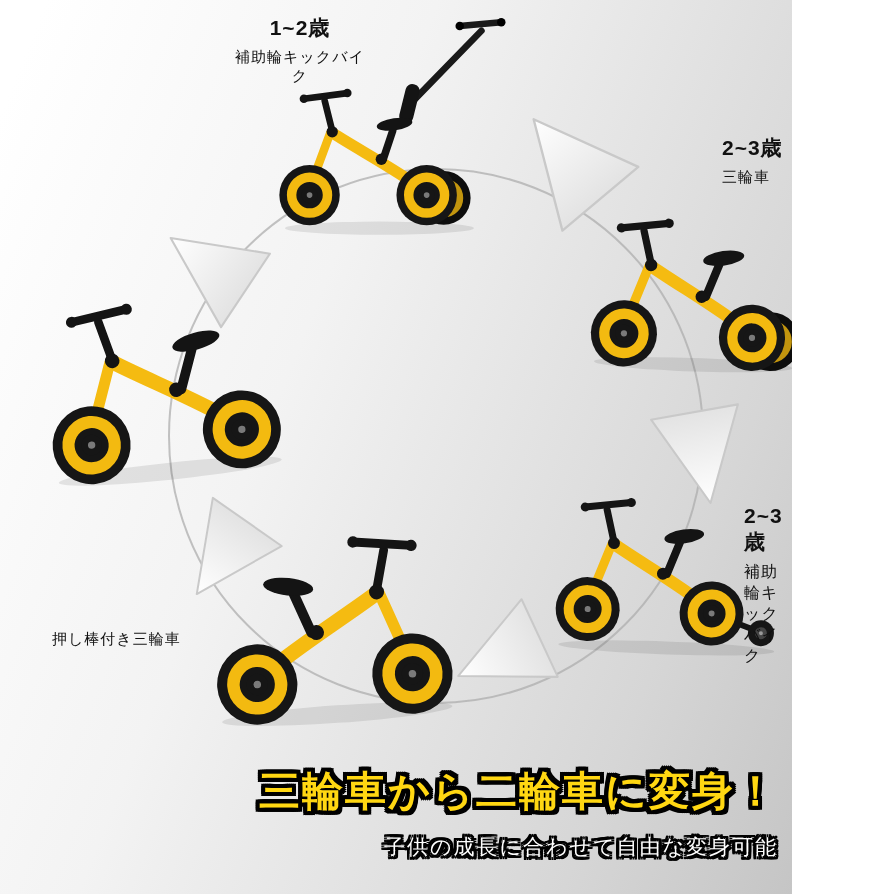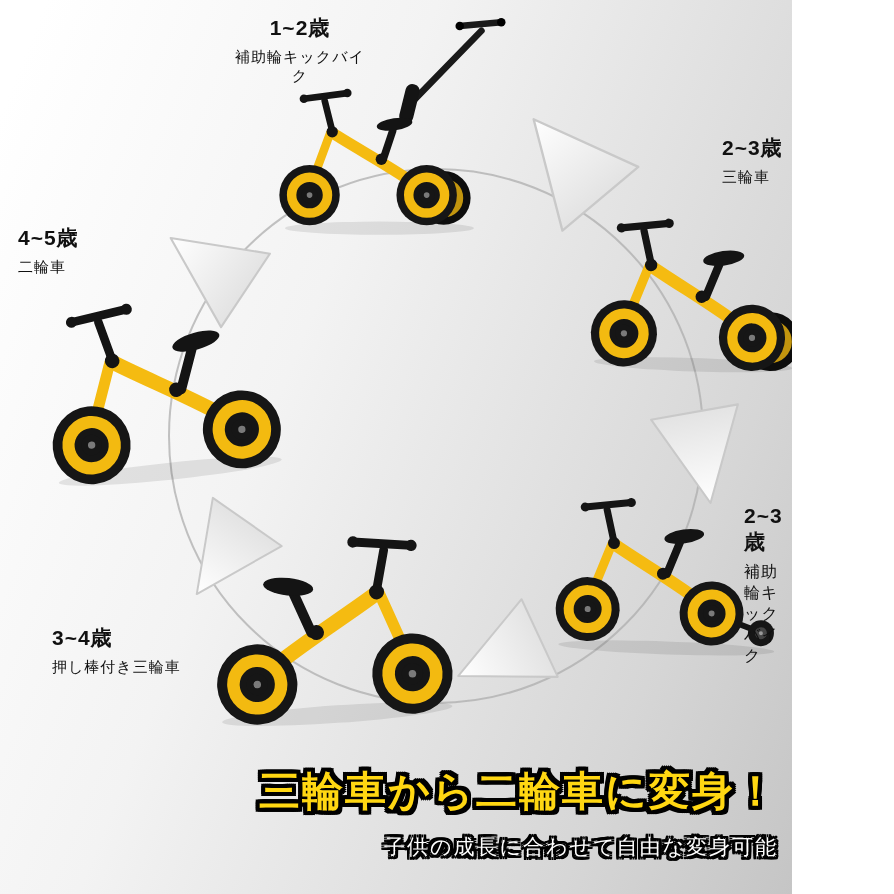--- a/index.html
+++ b/index.html
@@ -169,42 +169,37 @@
     <line x1="38" y1="22" x2="84" y2="16" stroke="#141414" stroke-width="7" stroke-linecap="round"></line>
     <circle cx="38" cy="22" r="4.5" fill="#141414"></circle>
       <circle cx="84" cy="16" r="4.5" fill="#141414"></circle>
     <circle cx="68" cy="57" r="6" fill="#141414"></circle>
       <circle cx="118" cy="86" r="6" fill="#141414"></circle>
     <ellipse cx="138" cy="48" rx="20" ry="7" fill="#141414" transform="rotate(-10 138 48)"></ellipse>
     <use href="#wheel" x="44" y="124"></use>
     <use href="#wheel" x="168" y="124"></use>
   </svg>
   <div class="stage-label" style="left:52px;top:624px">
-    <div class="age">3~4歳</div>
     <div class="kind">押し棒付き三輪車</div>
   </div>
 
   <svg class="bike" style="left:32px;top:286px;width:268px;transform:rotate(-6deg)" viewBox="0 0 220 160">
     <ellipse cx="106" cy="152" rx="92" ry="7" fill="rgba(0,0,0,0.09)"></ellipse>
     <path d="M68,58 C96,76 134,96 164,118" stroke="#f5bb11" stroke-width="12" fill="none" stroke-linecap="round"></path>
     <line x1="66" y1="58" x2="46" y2="112" stroke="#f5bb11" stroke-width="9" stroke-linecap="round"></line>
     <line x1="122" y1="86" x2="134" y2="54" stroke="#141414" stroke-width="8" stroke-linecap="round"></line>
     <line x1="68" y1="56" x2="60" y2="24" stroke="#141414" stroke-width="7" stroke-linecap="round"></line>
     <line x1="38" y1="22" x2="84" y2="16" stroke="#141414" stroke-width="7" stroke-linecap="round"></line>
     <circle cx="38" cy="22" r="4.5" fill="#141414"></circle>
       <circle cx="84" cy="16" r="4.5" fill="#141414"></circle>
     <circle cx="68" cy="57" r="6" fill="#141414"></circle>
       <circle cx="118" cy="86" r="6" fill="#141414"></circle>
     <ellipse cx="138" cy="48" rx="20" ry="7" fill="#141414" transform="rotate(-10 138 48)"></ellipse>
     <use href="#wheel" x="44" y="124"></use>
     <use href="#wheel" x="168" y="124"></use>
   </svg>
-  <div class="stage-label" style="left:18px;top:224px">
-    <div class="age">4~5歳</div>
-    <div class="kind">二輪車</div>
-  </div>
 
   <div class="headline">
     <div class="hl1">三輪車から二輪車に変身！</div>
     <div class="hl2">子供の成長に合わせて自由な変身可能</div>
   </div>
 
 </div>
 
 </body></html>

